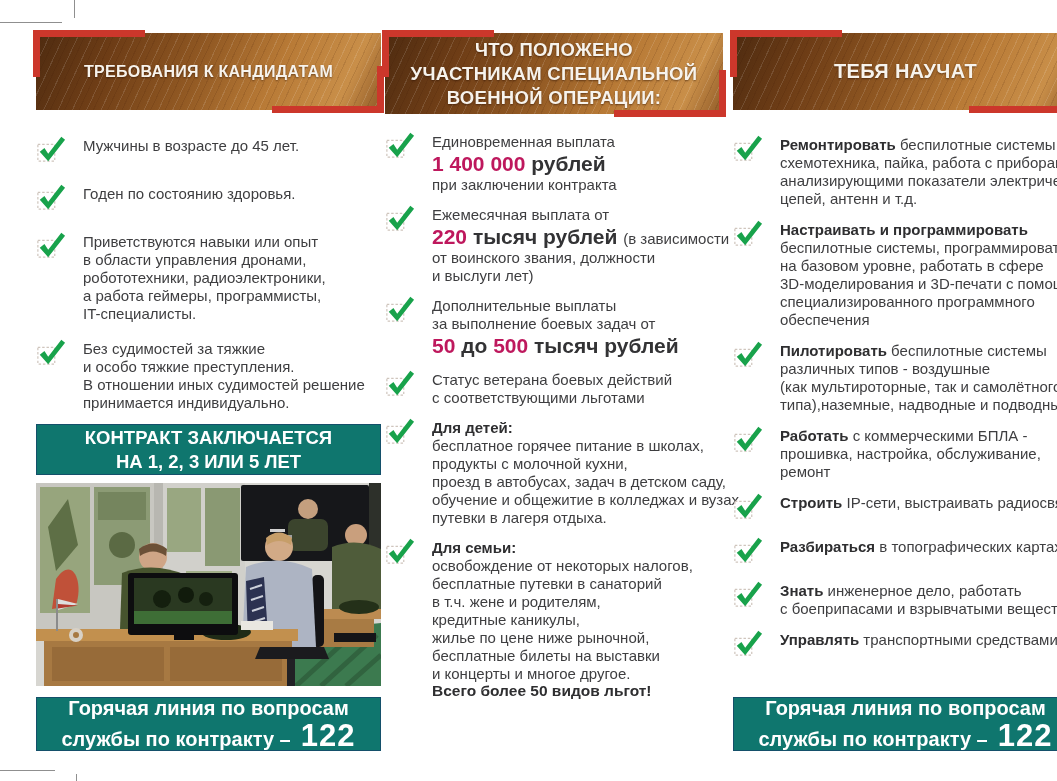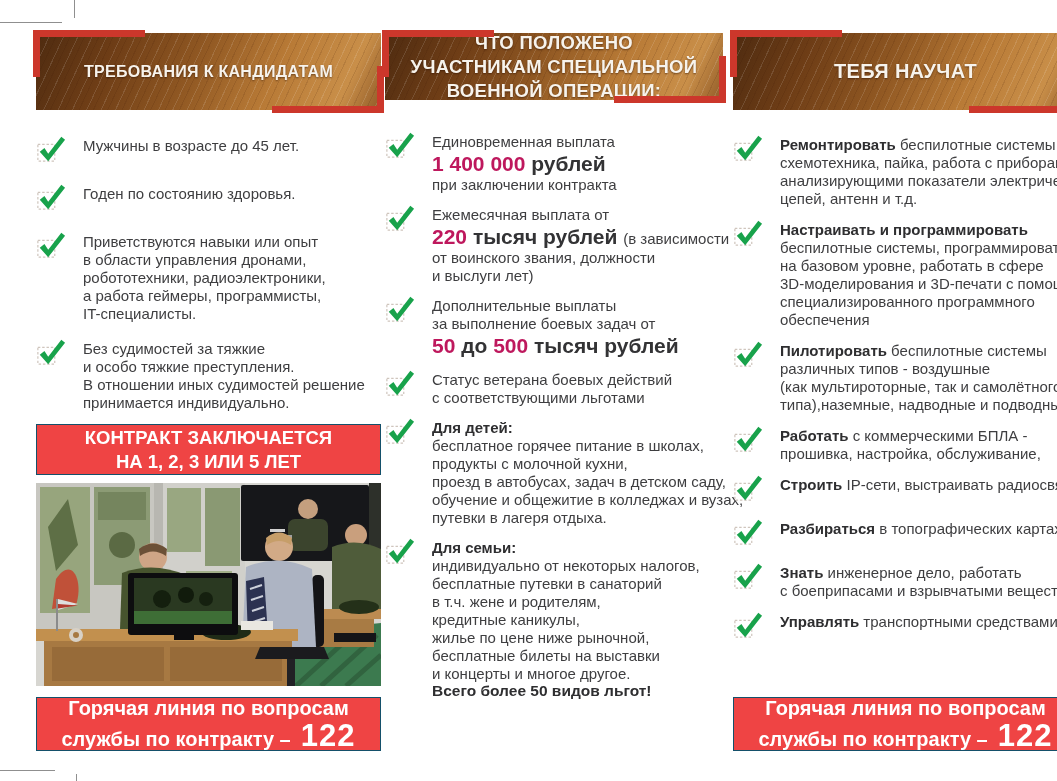--- a/index.html
+++ b/index.html
@@ -23,21 +23,21 @@
     background:
       repeating-linear-gradient(115deg, rgba(255,255,255,.12) 0 1px, rgba(255,255,255,0) 1px 6px, rgba(60,20,0,.12) 6px 7px, rgba(0,0,0,0) 7px 13px),
       linear-gradient(115deg,#4e2b10 0%,#6e3d16 22%,#8f5722 45%,#b87a36 68%,#c98f49 88%,#905a27 100%);
     text-shadow:0 1px 2px rgba(40,15,0,.55);
   }
   .banner-header::before { content:""; position:absolute; top:-3px; left:-3px; width:105px; height:40px;
     border-top:7px solid #cc372b; border-left:7px solid #cc372b; }
   .banner-header::after  { content:""; position:absolute; bottom:-3px; right:-3px; width:105px; height:40px;
     border-bottom:7px solid #cc372b; border-right:7px solid #cc372b; }
   #hdr-left  { left:36px;  top:33px; width:345px; height:77px; font-size:16px; }
-  #hdr-mid   { left:385px; top:33px; width:338px; height:67px; font-size:18.5px; line-height:24px; }
+  #hdr-mid   { left:385px; top:33px; width:338px; height:81px; font-size:18.5px; line-height:24px; }
   #hdr-right { left:733px; top:33px; width:345px; height:77px; font-size:20px; }
 
   
   .check-list { position:absolute; }
   #list-left  { left:36px;  top:137px; width:345px; }
   #list-mid   { left:385px; top:133px; width:345px; }
   #list-right { left:733px; top:136px; width:360px; }
   .check-item { display:flex; align-items:flex-start; }
   #list-left  .check-item { margin-bottom:17px; }
   #list-mid   .check-item { margin-bottom:12px; }
@@ -46,21 +46,21 @@
   .item-text  { font-size:15px; line-height:1.2; }
   .line { white-space:pre; }
   .seg-n {}
   .seg-b { font-weight:700; color:#2e2e30; }
   .seg-num-red  { font-weight:700; font-size:21px; color:#be185d; }
   .seg-num-dark { font-weight:700; font-size:21px; color:#333335; }
   .mid-footer { position:absolute; left:432px; top:682px; font-weight:700; font-size:15.5px; color:#2e2e30; white-space:pre; }
 
   
   .teal-banner {
-    position:absolute; background:#ef4444; color:#ffffff; border:1px solid #14506a;
+    position:absolute; background:#0f766e; color:#ffffff; border:1px solid #14506a;
     display:flex; flex-direction:column; align-items:center; justify-content:center;
     text-align:center; font-weight:700;
   }
   #contract-banner { left:36px; top:424px; width:345px; height:51px; font-size:18.5px; line-height:24px; }
   .hotline { height:54px; font-size:20px; line-height:27px; }
   #hotline-left  { left:36px;  top:697px; width:345px; }
   #hotline-right { left:733px; top:697px; width:345px; }
   .hot-num { font-size:31px; letter-spacing:1px; margin-left:10px; }
 
   .photo { position:absolute; left:36px; top:483px; width:345px; height:203px; overflow:hidden; }
@@ -270,21 +270,21 @@
           <div class="line"><span class="seg-n">путевки в лагеря отдыха.</span></div>
         </div>
       </div>
       <div class="check-item">
         <span class="check-icon"><svg viewBox="0 0 32 32" width="30" height="30">
             <rect x="2" y="11" width="18" height="18" fill="#ffffff" stroke="#cfc5bd" stroke-width="1.3" stroke-dasharray="2.6 2"></rect>
             <polygon points="4,19 9,15 13,21 27,3 31,6 13,29" fill="#18a24b"></polygon>
           </svg></span>
         <div class="item-text">
           <div class="line"><span class="seg-b">Для семьи:</span></div>
-          <div class="line"><span class="seg-n">индивидуально от некоторых налогов,</span></div>
+          <div class="line"><span class="seg-n">освобождение от некоторых налогов,</span></div>
           <div class="line"><span class="seg-n">бесплатные путевки в санаторий</span></div>
           <div class="line"><span class="seg-n">в т.ч. жене и родителям,</span></div>
           <div class="line"><span class="seg-n">кредитные каникулы,</span></div>
           <div class="line"><span class="seg-n">жилье по цене ниже рыночной,</span></div>
           <div class="line"><span class="seg-n">бесплатные билеты на выставки</span></div>
           <div class="line"><span class="seg-n">и концерты и многое другое.</span></div>
         </div>
       </div>
     </div>
   <div id="mid-footer" class="mid-footer">Всего более 50 видов льгот!</div>
@@ -332,20 +332,21 @@
         </div>
       </div>
       <div class="check-item">
         <span class="check-icon"><svg viewBox="0 0 32 32" width="30" height="30">
             <rect x="2" y="11" width="18" height="18" fill="#ffffff" stroke="#cfc5bd" stroke-width="1.3" stroke-dasharray="2.6 2"></rect>
             <polygon points="4,19 9,15 13,21 27,3 31,6 13,29" fill="#18a24b"></polygon>
           </svg></span>
         <div class="item-text">
           <div class="line"><span class="seg-b">Работать</span><span class="seg-n"> с коммерческими БПЛА -</span></div>
           <div class="line"><span class="seg-n">прошивка, настройка, обслуживание,</span></div>
+          <div class="line"><span class="seg-n">ремонт</span></div>
         </div>
       </div>
       <div class="check-item">
         <span class="check-icon"><svg viewBox="0 0 32 32" width="30" height="30">
             <rect x="2" y="11" width="18" height="18" fill="#ffffff" stroke="#cfc5bd" stroke-width="1.3" stroke-dasharray="2.6 2"></rect>
             <polygon points="4,19 9,15 13,21 27,3 31,6 13,29" fill="#18a24b"></polygon>
           </svg></span>
         <div class="item-text">
           <div class="line"><span class="seg-b">Строить</span><span class="seg-n"> IP-сети, выстраивать радиосвязь</span></div>
         </div>

